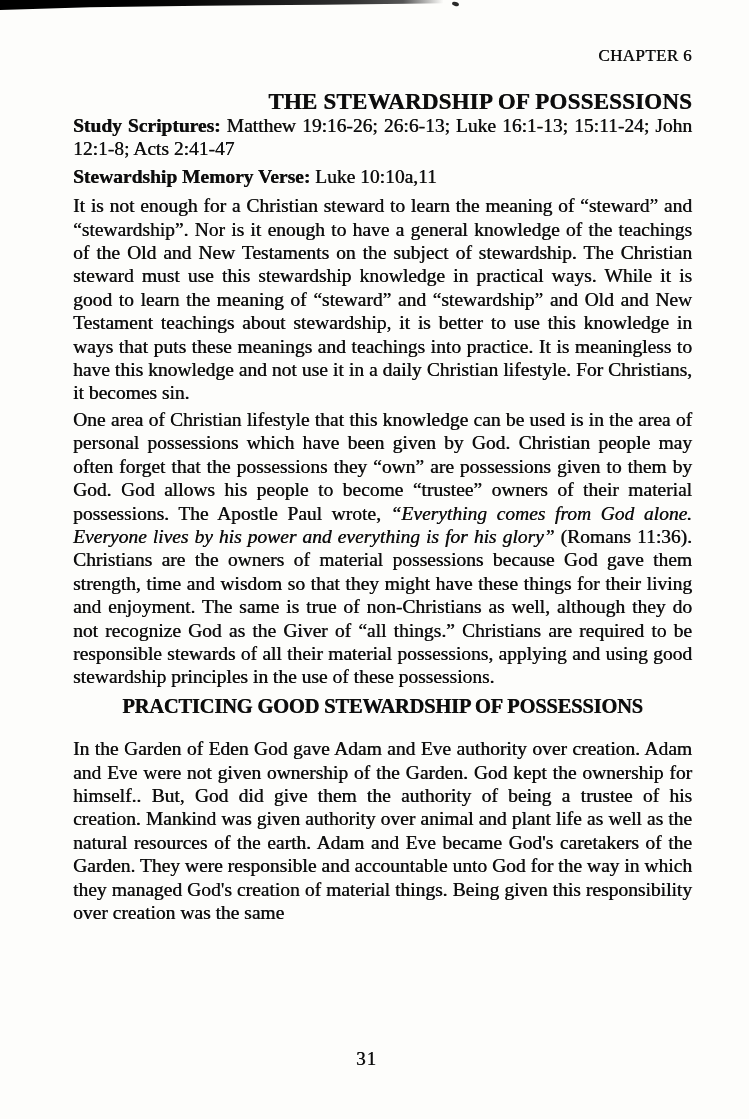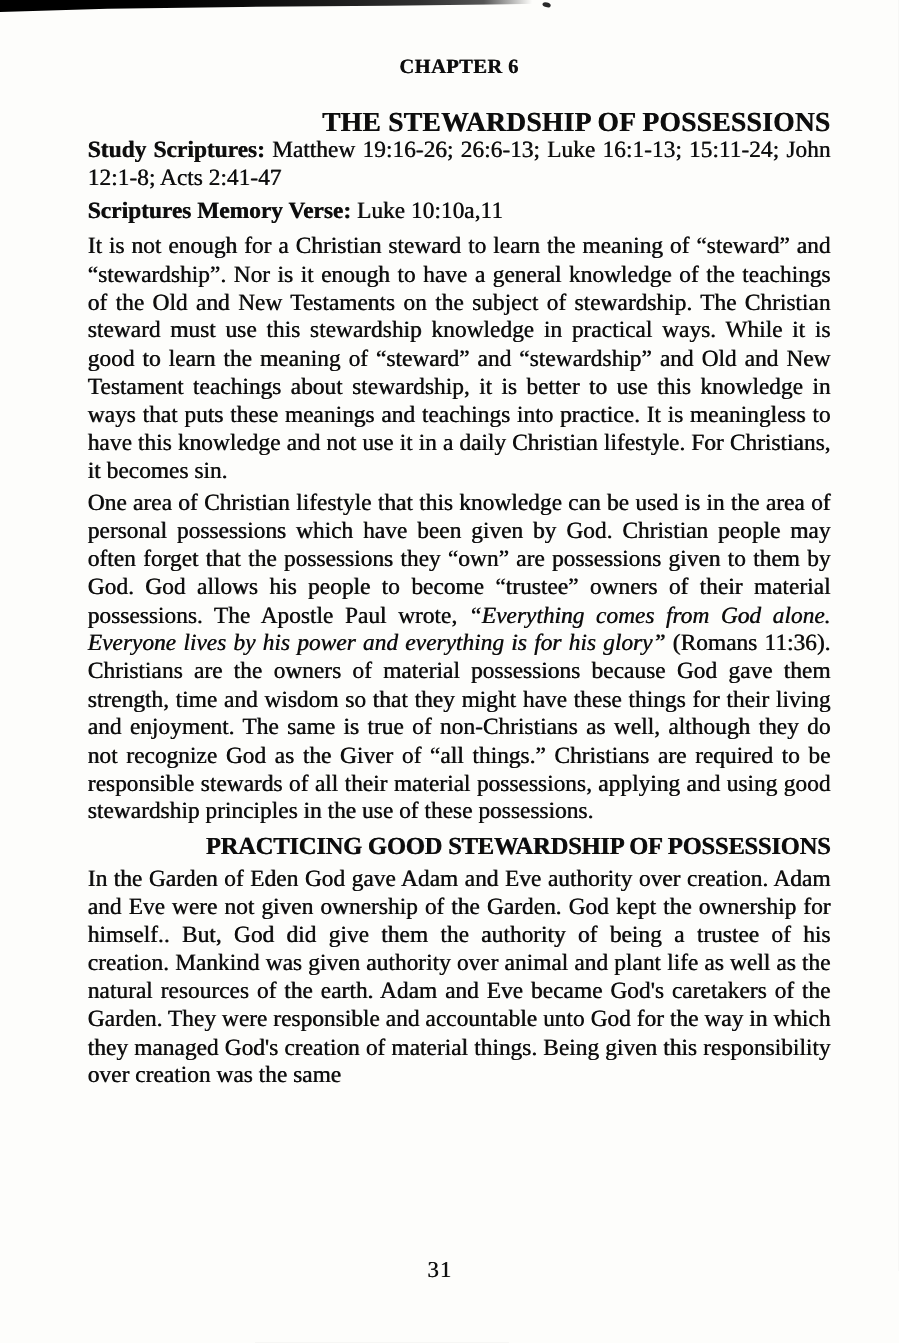--- a/index.html
+++ b/index.html
@@ -43,22 +43,22 @@
     left: 73px;
     top: 47px;
     width: 619px;
     font-size: 19.5px;
     line-height: 23.4px;
     text-align: justify;
     
     text-shadow: 0.45px 0 0 rgba(10,10,10,0.85);
   }
   .chapter {
-    text-align: center;
-    font-weight: bold;
+    text-align: right;
+    font-weight: normal;
     font-size: 17px;
     letter-spacing: 0.4px;
     line-height: 17px;
   }
   .doc-title {
     text-align: right;
     font-weight: bold;
     font-size: 23px;
     letter-spacing: 0.2px;
     line-height: 24px;
@@ -84,22 +84,22 @@
   p.body-para.third {
     margin-top: 2px;
   }
   .quote-italic {
     font-style: italic;
   }
   .section-heading {
     font-weight: bold;
     font-size: 20.5px;
     letter-spacing: -0.2px;
-    margin: 6px 0 3px 0;
-    text-align: right;
+    margin: 6px 0 19px 0;
+    text-align: center;
     white-space: nowrap;
   }
   .page-number {
     position: absolute;
     left: 0;
     right: 16px;
     top: 1048px;
     text-align: center;
     font-size: 19px;
     letter-spacing: 1px;
@@ -115,21 +115,21 @@
   <div class="scan-dot"></div>
 
   <div class="content">
 
     <div class="chapter">CHAPTER 6</div>
 
     <div class="doc-title">THE STEWARDSHIP OF POSSESSIONS</div>
 
     <div class="refline"><span class="lbl">Study Scriptures:</span><span> Matthew 19:16-26; 26:6-13; Luke 16:1-13; 15:11-24; John 12:1-8; Acts 2:41-47</span></div>
 
-    <div class="refline memory"><span class="lbl">Scriptures Memory Verse:</span><span> Luke 10:10a,11</span></div>
+    <div class="refline memory"><span class="lbl">Stewardship Memory Verse:</span><span> Luke 10:10a,11</span></div>
 
     <p class="body-para first">It is not enough for a Christian steward to learn the meaning of “steward” and “stewardship”. Nor is it enough to have a general knowledge of the teachings of the Old and New Testaments on the subject of stewardship. The Christian steward must use this stewardship knowledge in practical ways. While it is good to learn the meaning of “steward” and “stewardship” and Old and New Testament teachings about stewardship, it is better to use this knowledge in ways that puts these meanings and teachings into practice. It is meaningless to have this knowledge and not use it in a daily Christian lifestyle. For Christians, it becomes sin.</p>
 
     <p class="body-para second"><span>One area of Christian lifestyle that this knowledge can be used is in the area of personal possessions which have been given by God. Christian people may often forget that the possessions they “own” are possessions given to them by God. God allows his people to become “trustee” owners of their material possessions. The Apostle Paul wrote, </span><span class="quote-italic">“Everything comes from God alone. Everyone lives by his power and everything is for his glory”</span><span> (Romans 11:36). Christians are the owners of material possessions because God gave them strength, time and wisdom so that they might have these things for their living and enjoyment. The same is true of non-Christians as well, although they do not recognize God as the Giver of “all things.” Christians are required to be responsible stewards of all their material possessions, applying and using good stewardship principles in the use of these possessions.</span></p>
 
     <div class="section-heading">PRACTICING GOOD STEWARDSHIP OF POSSESSIONS</div>
 
     <p class="body-para third">In the Garden of Eden God gave Adam and Eve authority over creation. Adam and Eve were not given ownership of the Garden. God kept the ownership for himself.. But, God did give them the authority of being a trustee of his creation. Mankind was given authority over animal and plant life as well as the natural resources of the earth. Adam and Eve became God's caretakers of the Garden. They were responsible and accountable unto God for the way in which they managed God's creation of material things. Being given this responsibility over creation was the same</p>
 
   </div>

